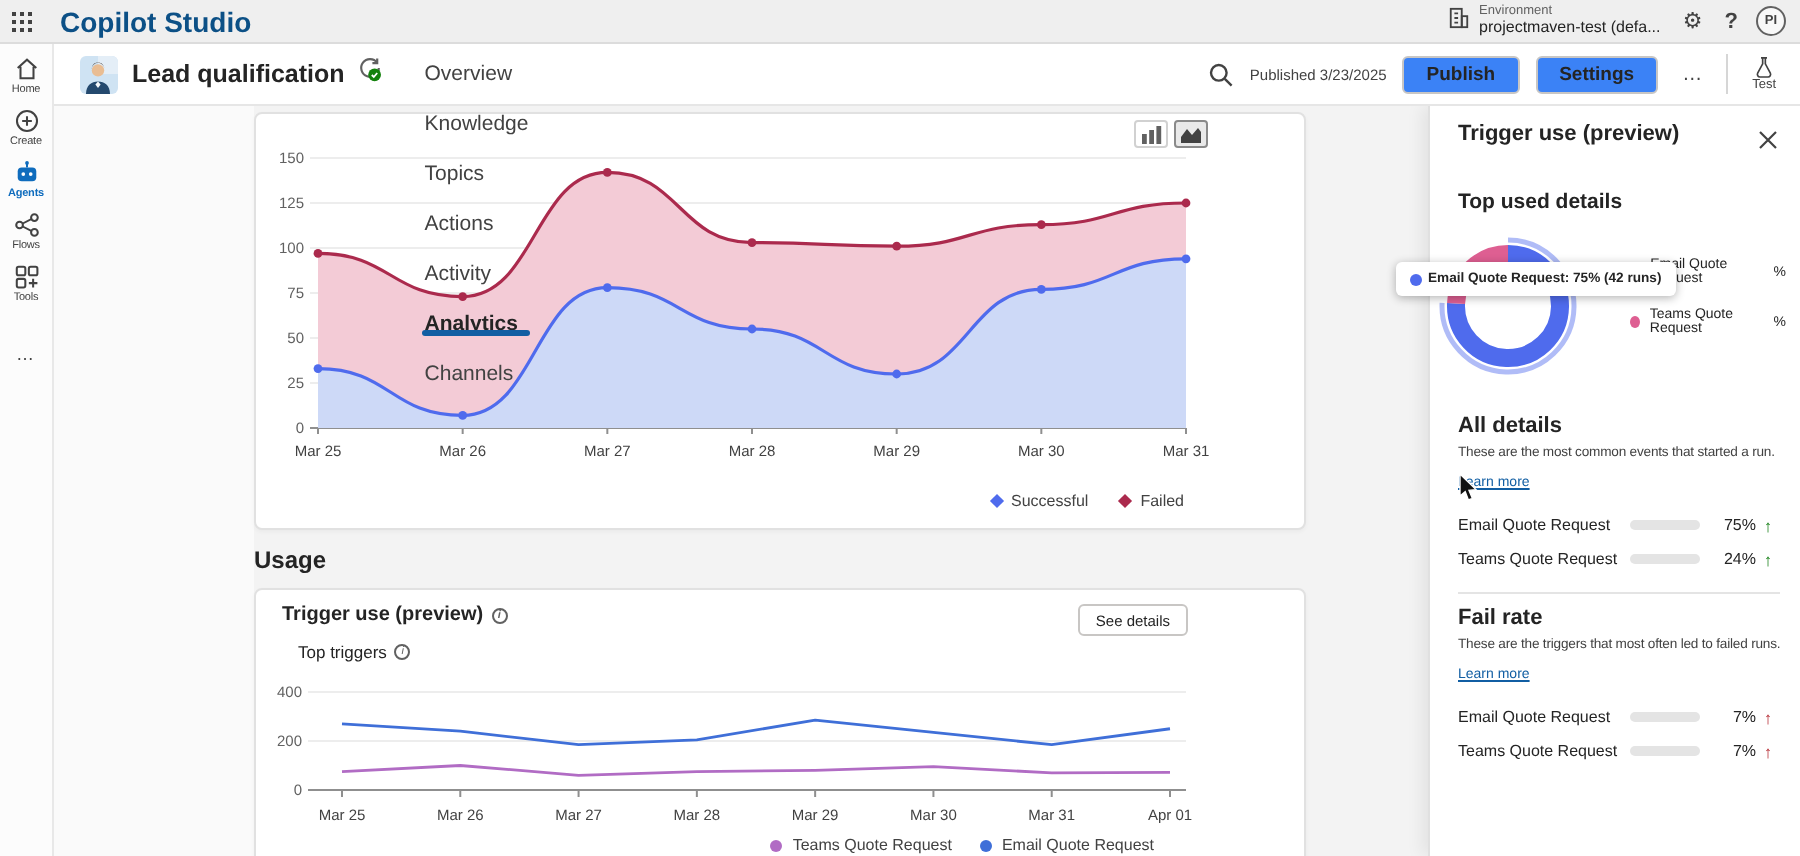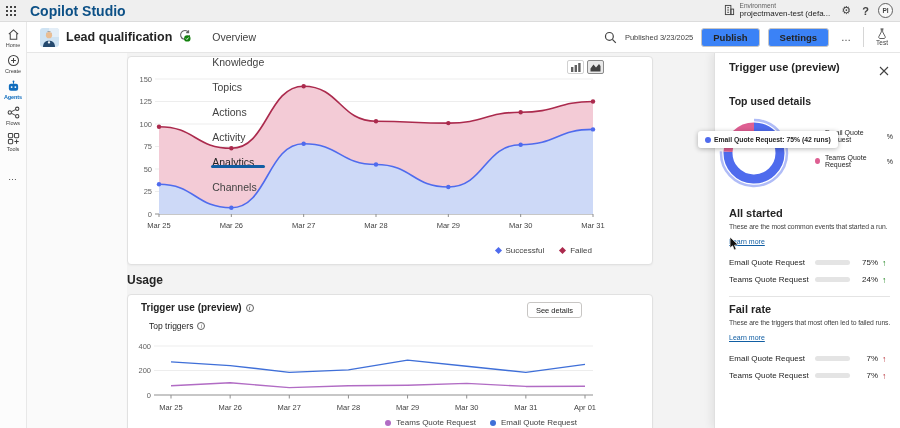--- a/index.html
+++ b/index.html
@@ -32,21 +32,21 @@
   .nav-item.active .nav-label { color:#0f6cbd; font-weight:bold; }
   .nav-more { font-size:9px; color:#424242; letter-spacing:1px; margin-top:14px; cursor:pointer; }
   
   .header { position:absolute; left:27px; top:22px; width:873px; height:31px; background:#fff;
     border-bottom:1px solid #e6e6e6; display:flex; align-items:center; z-index:25; padding-left:13px; }
   .agent-avatar { width:19px; height:19px; border-radius:3px; overflow:hidden; flex:0 0 auto; }
   .agent-name { font-size:12.5px; font-weight:bold; margin-left:7px; white-space:nowrap; }
   .status-icon { margin-left:6px; }
   .tabbar { display:flex; align-items:stretch; height:31px; margin-left:14px; gap:4px;flex-direction:column; }
   .tab { position:relative; font-size:10.5px; color:#424242; padding:9px 7px 0 7px; cursor:pointer; white-space:nowrap; }
-  .tab.active { font-weight:normal; color:#242424; }
+  .tab.active { font-weight:bold; color:#242424; }
   .tab.active::after { content:""; position:absolute; left:6px; right:6px; bottom:0; height:2.5px;
     background:#115ea3; border-radius:2px; }
   .header-right { margin-left:auto; display:flex; align-items:center; gap:8px; padding-right:8px; }
   .published { font-size:7.5px; color:#424242; white-space:nowrap; }
   .btn { font-size:9.5px; font-weight:bold; color:#242424; background:#3b82f6; border:1px solid #c8c6c4;
     border-radius:3px; padding:3px 11px; cursor:pointer; white-space:nowrap; }
   .more-btn { font-size:10px; color:#424242; padding:2px 4px; cursor:pointer; }
   .vdivider { width:1px; height:20px; background:#d6d6d6; }
   .test-block { display:flex; flex-direction:column; align-items:center; cursor:pointer; padding:0 4px; }
   .test-label { font-size:6.5px; color:#424242; margin-top:0px; }
@@ -64,21 +64,21 @@
   .legend-item { display:flex; align-items:center; gap:5px; font-size:8px; color:#424242; cursor:pointer; }
   .diamond { width:5px; height:5px; transform:rotate(45deg); }
   .dot { width:6px; height:6px; border-radius:50%; }
   .usage-heading { position:absolute; left:127px; top:273px; font-size:12px; font-weight:bold; color:#242424; }
   .usage-card { left:127px; top:294px; width:526px; height:140px; }
   .usage-card-title { position:absolute; left:13px; top:7px; font-size:10px; font-weight:bold; display:flex; align-items:center; gap:4px; }
   .usage-subtitle { position:absolute; left:21px; top:26px; font-size:8.5px; color:#242424; display:flex; align-items:center; gap:4px; }
   .info-dot { width:8px; height:8px; border:0.8px solid #616161; border-radius:50%; color:#616161;
     font-size:5.5px; line-height:7px; text-align:center; font-style:italic; }
   .info-dot::after { content:"i"; }
-  .see-details { position:absolute; right:70px; top:7px; font-size:7.5px; color:#242424; background:#fff;
+  .see-details { position:absolute; right:58px; top:7px; font-size:7.5px; color:#242424; background:#fff;
     border:1px solid #c8c6c4; border-radius:3px; padding:2.5px 8px; cursor:pointer; }
   .usage-legend { position:absolute; bottom:6px; right:75px; display:flex; gap:14px; }
   
   .panel { position:absolute; left:714px; top:53px; width:186px; height:375px; background:#fff;
     border-left:1px solid #e0e0e0; box-shadow:-3px 0 8px rgba(0,0,0,.07); padding:8px 10px 0 14px; z-index:10; }
   .panel-title-row { display:flex; align-items:flex-start; }
   .panel-title { font-size:11px; font-weight:bold; }
   .close-btn { margin-left:auto; cursor:pointer; padding:1px; }
   .panel-subhead { font-size:10.5px; font-weight:bold; margin-top:14px; }
   .donut-block { position:relative; height:88px; margin-top:6px; }
@@ -407,21 +407,21 @@
             <span>Email Quote Request</span>
             <span class="unit">%</span>
           </div>
           <div class="legend-item">
             <span class="dot" style="background:#de5f92"></span>
             <span>Teams Quote Request</span>
             <span class="unit">%</span>
           </div>
         </div>
     </div>
-    <div class="section-title">All started</div>
+    <div class="section-title">All details</div>
     <div class="section-desc">These are the most common events that started a run.</div>
     <a class="learn-more">Learn more</a>
     <div class="trigger-rows" id="all-trigger-rows">
         <div class="trigger-row">
           <span class="trigger-label">Email Quote Request</span>
           <span class="bar-track"><span class="bar-fill" style="width:75%;background:#2563eb"></span></span>
           <span class="trigger-value">75%</span>
           <span class="trend green">↑</span>
         </div>
         <div class="trigger-row">

